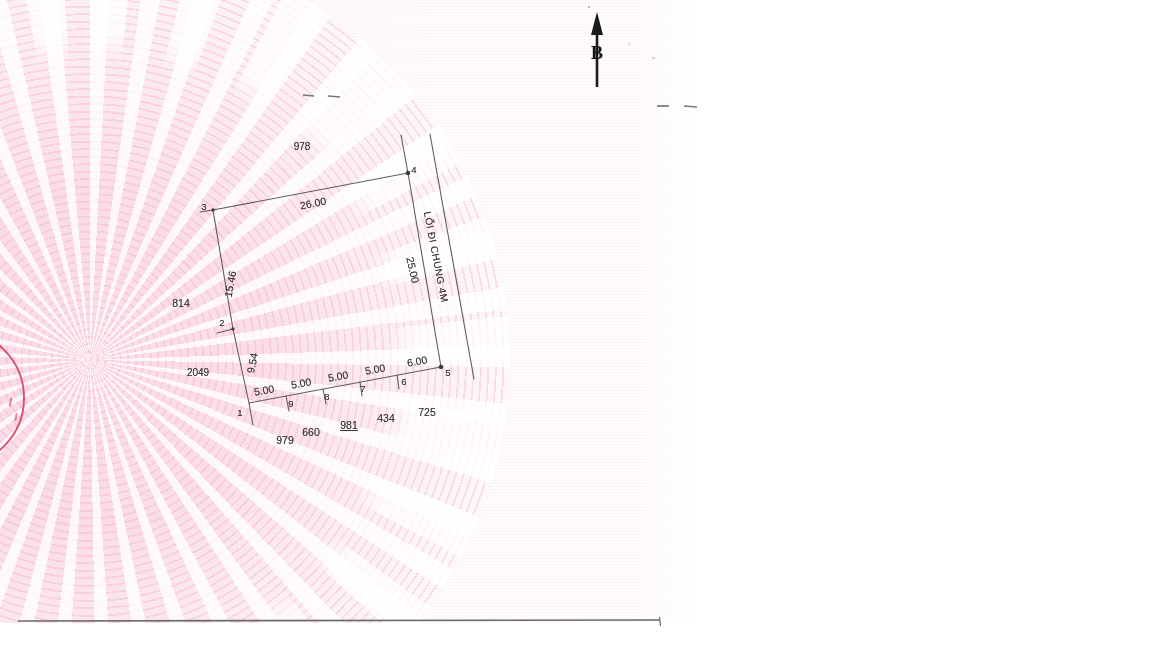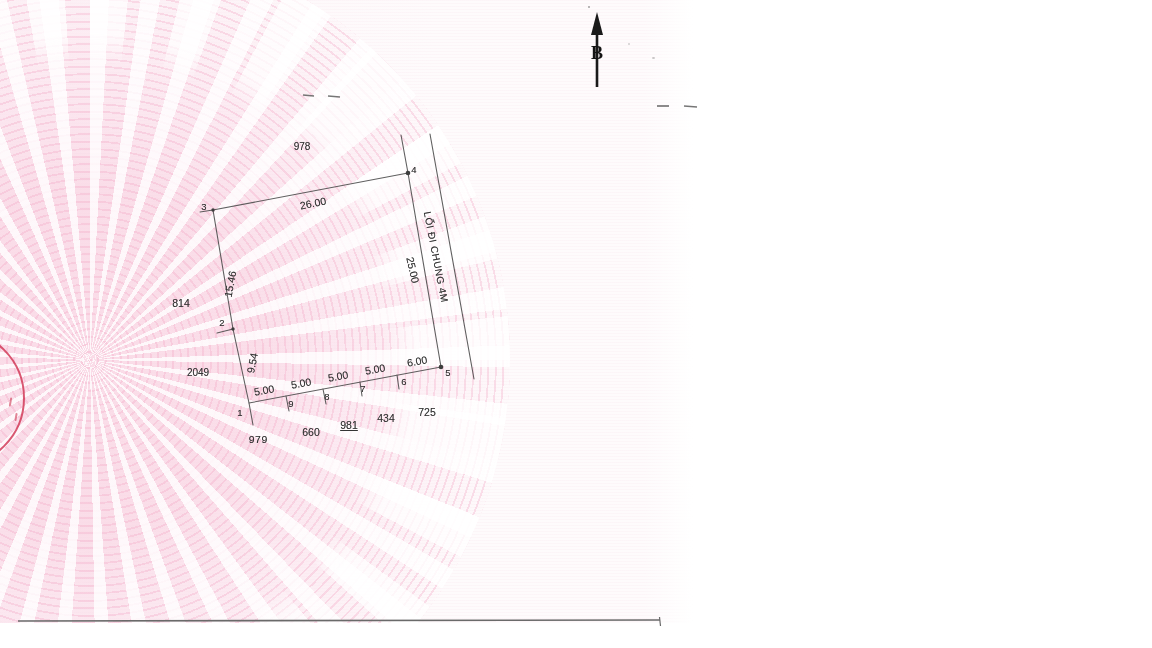--- a/index.html
+++ b/index.html
@@ -117,21 +117,21 @@
     <path d="M659.5,617 L660.5,626" stroke-width="1.2"></path>
   </g>
 </svg>
 
 <div class="north-letter" style="left:597px;top:53px;">B</div>
 
 <div class="lbl fs11" style="left:302px;top:146px;">978</div>
 <div class="lbl fs105" style="left:181px;top:277px;margin-top:26px;">814</div>
 <div class="lbl fs11" style="left:198px;top:372px;">2049</div>
 
-<div class="lbl fs105" style="left:258px;top:440px;font-family:Liberation Mono, monospace;">979</div>
+<div class="lbl fs105" style="left:285px;top:440px;">979</div>
 <div class="lbl fs105" style="left:311px;top:432px;">660</div>
 <div class="lbl fs105" style="left:349px;top:425px;text-decoration:underline;">981</div>
 <div class="lbl fs105" style="left:386px;top:418px;">434</div>
 <div class="lbl fs105" style="left:427px;top:412px;">725</div>
 
 <div class="lbl fs9" style="left:240px;top:412px;">1</div>
 <div class="lbl fs9" style="left:222px;top:322px;">2</div>
 <div class="lbl fs9" style="left:204px;top:206px;">3</div>
 <div class="lbl fs9" style="left:414px;top:169px;">4</div>
 <div class="lbl fs9" style="left:448px;top:372px;">5</div>

